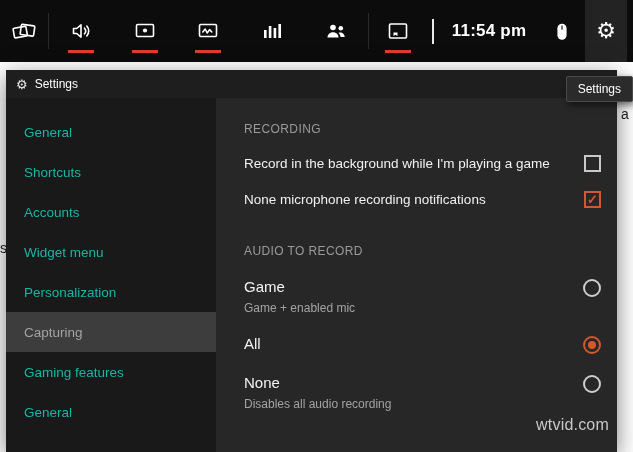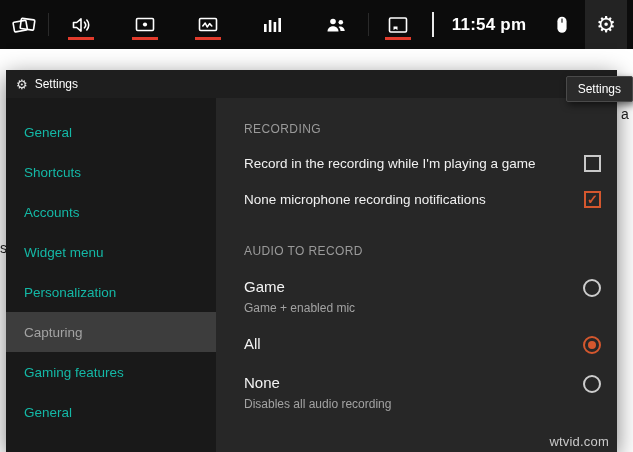--- a/index.html
+++ b/index.html
@@ -15,21 +15,21 @@
   html,body{width:633px;height:452px;}
   body{font-family:"Liberation Sans",sans-serif;background:#ffffff;position:relative;overflow:hidden;cursor:default;}
   .screen{position:absolute;inset:0;}
 
   
   .frag{position:absolute;font-size:14px;color:#1d1d1d;z-index:1;}
   .frag-left{left:0;top:240px;}
   .frag-right{left:621px;top:106px;}
 
   
-  .gamebar{position:absolute;top:0;left:0;width:633px;height:49px;background:var(--bar-bg);display:flex;align-items:stretch;z-index:10;color:#fff;}
+  .gamebar{position:absolute;top:0;left:0;width:633px;height:62px;background:var(--bar-bg);display:flex;align-items:stretch;z-index:10;color:#fff;}
   .gb-item{position:relative;display:flex;align-items:center;justify-content:center;cursor:pointer;}
   .gb-widgets{width:48px;}
   .gb-icon{width:64px;}
   .gb-gallery{width:58px;}
   .gb-item svg{display:block;}
   .underline{position:absolute;bottom:9px;left:50%;transform:translateX(-50%);width:26px;height:3px;background:var(--accent);}
   .gb-sep{width:1px;background:#2a2a2a;margin:13px 0;}
   .gb-pipe{width:2px;background:#e9e9e9;align-self:center;height:25px;margin:0 5px;}
   .gb-time{display:flex;align-items:center;font-size:17px;font-weight:700;padding:0 13px;white-space:nowrap;letter-spacing:.2px;}
   .gb-mouse{width:46px;}
@@ -58,21 +58,21 @@
   .checkbox{width:17px;height:17px;border:2px solid #c9c9c9;display:flex;align-items:center;justify-content:center;flex:0 0 auto;cursor:pointer;position:relative;background:transparent;}
   .checkbox.checked{border-color:var(--control-accent);}
   .checkbox.checked::after{content:"✓";font-size:13px;font-weight:bold;color:var(--control-accent);line-height:1;}
   .opt-row{display:flex;align-items:flex-start;justify-content:space-between;margin-top:20px;}
   .opt-label{font-size:15px;color:#f3f3f3;}
   .opt-sub{font-size:12px;color:#a3a3a3;margin-top:6px;}
   .radio{width:18px;height:18px;border-radius:50%;border:2px solid #cdcdcd;flex:0 0 auto;cursor:pointer;position:relative;margin-top:1px;}
   .radio.selected{border-color:var(--control-accent);}
   .radio.selected::after{content:"";position:absolute;inset:3px;border-radius:50%;background:var(--control-accent);}
 
-  .watermark{position:absolute;right:24px;bottom:3px;font-size:13px;color:#c9c9c9;z-index:25;letter-spacing:.2px;}
+  .watermark{position:absolute;right:24px;bottom:18px;font-size:16px;color:#c9c9c9;z-index:25;letter-spacing:.2px;}
 </style>
 </head>
 <body>
 
 <div class="screen">
 
   <span class="frag frag-left">s</span>
   <span class="frag frag-right">a</span>
 
   <header class="gamebar">
@@ -175,21 +175,21 @@
         <div class="side-item selected">Capturing</div>
         <div class="side-item">Gaming features</div>
         <div class="side-item">General</div>
       </nav>
 
       <main class="content">
 
         <h3 class="section-header">RECORDING</h3>
 
         <div class="cb-row">
-          <span class="row-label">Record in the recording while I'm playing a game</span>
+          <span class="row-label">Record in the background while I'm playing a game</span>
           <span class="checkbox" role="checkbox" aria-checked="false"></span>
         </div>
 
         <div class="cb-row">
           <span class="row-label">None microphone recording notifications</span>
           <span class="checkbox checked" role="checkbox" aria-checked="true"></span>
         </div>
 
         <h3 class="section-header audio-header">AUDIO TO RECORD</h3>
 

